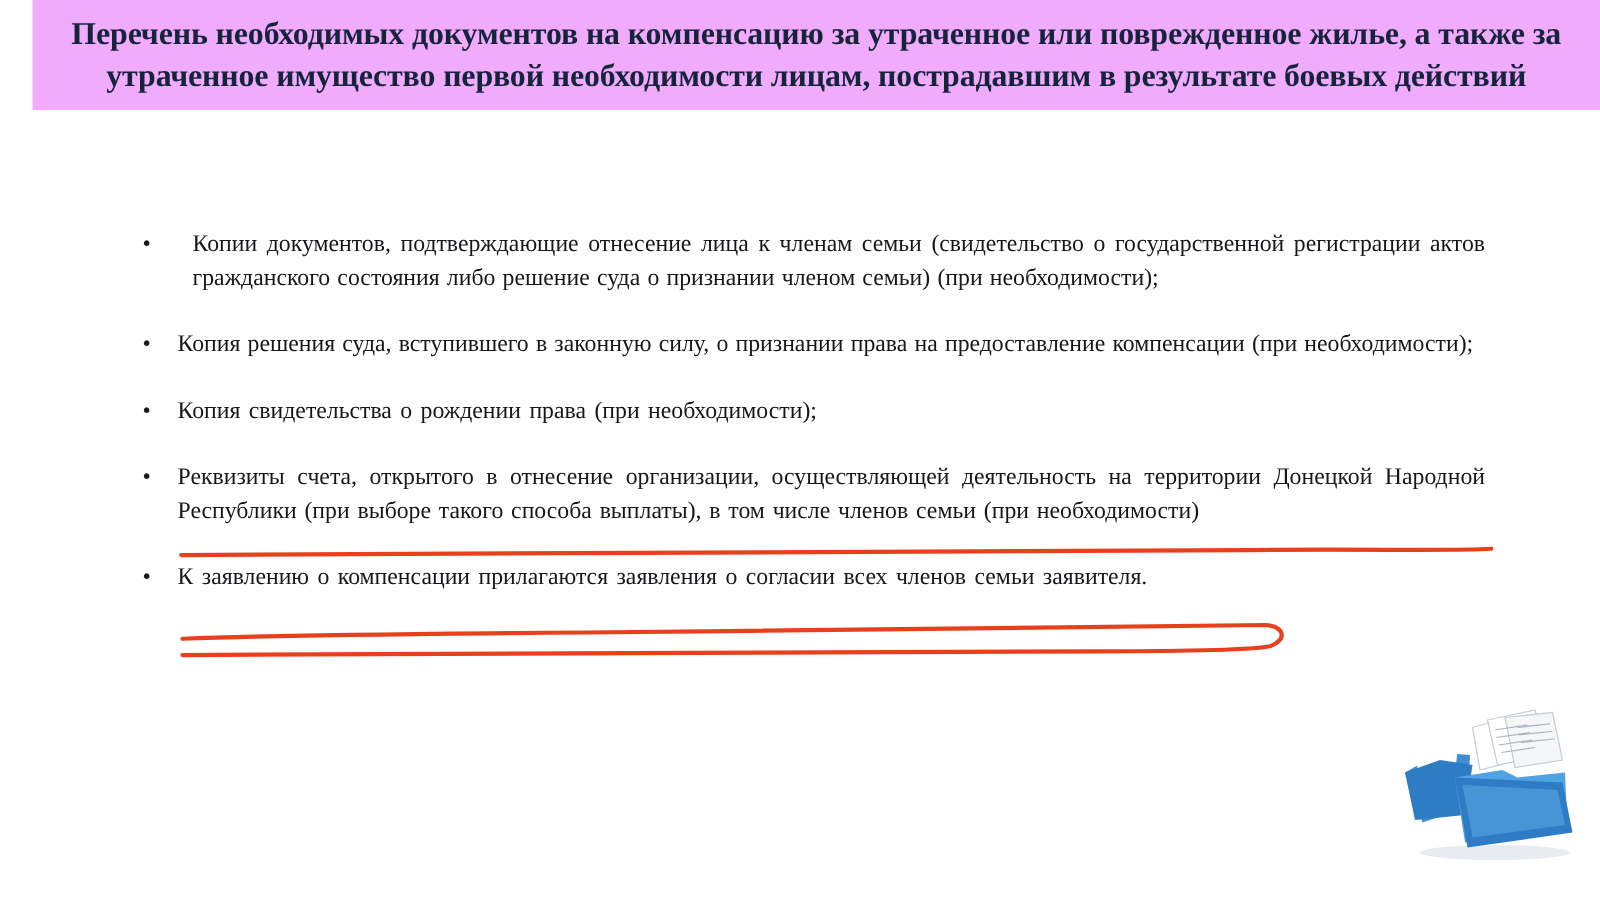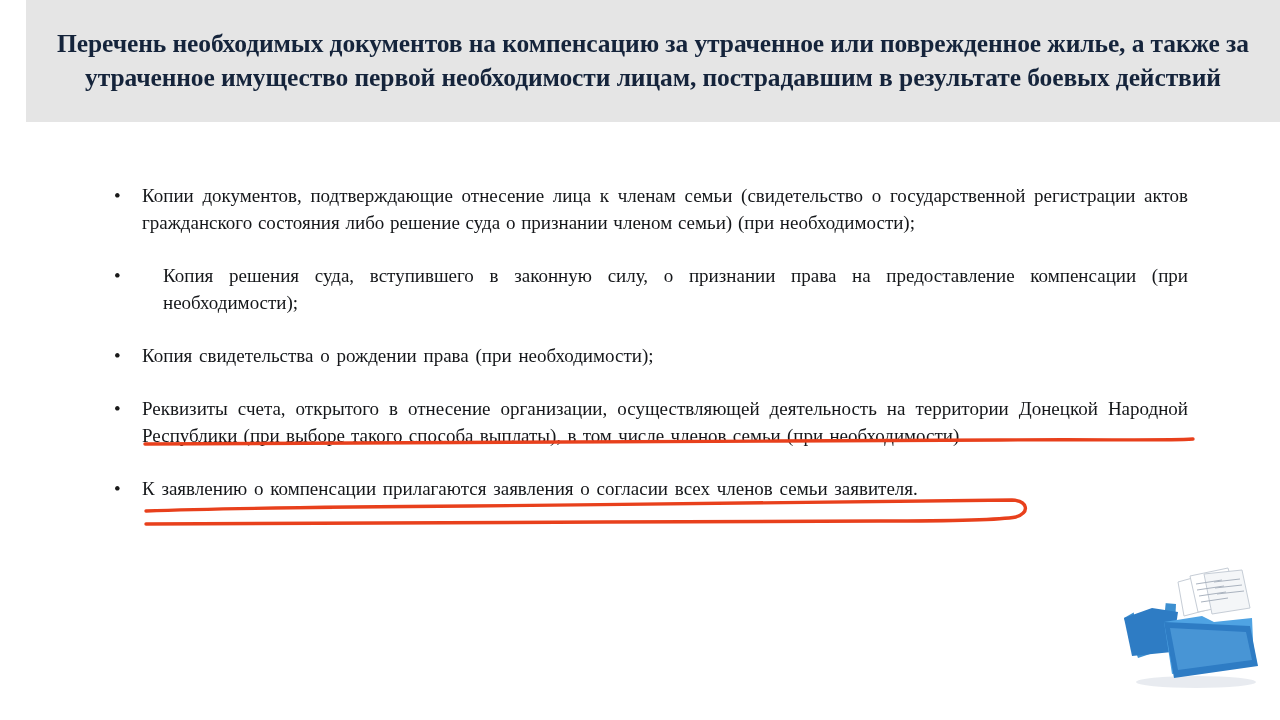--- a/index.html
+++ b/index.html
@@ -21,22 +21,22 @@
     height: 720px;
     background: #ffffff;
   }
 
   
   .header-band {
     position: absolute;
     left: 26px;
     top: 0;
     width: 1254px;
-    height: 122px;
-    background: #e5e5e5;
+    height: 88px;
+    background: #f0abfc;
     box-sizing: border-box;
     display: flex;
     align-items: center;
     justify-content: center;
   }
   .header-title {
     color: #15243B;
     font-family: "Liberation Serif", serif;
     font-weight: bold;
     font-size: 25.5px;
@@ -77,22 +77,22 @@
   .bullet-text {
     flex: 1 1 auto;
     font-family: "Liberation Serif", serif;
     font-size: 19px;
     line-height: 27px;
     color: #15171a;
     text-align: justify;
     text-justify: inter-word;
     word-spacing: 1px;
   }
-  .item-0 .bullet-text { width: 1046px; }
-  .item-1 .bullet-text { width: 1046px; margin-left: 21px; }
+  .item-0 .bullet-text { width: 1046px; margin-left: 12px; }
+  .item-1 .bullet-text { width: 1046px; }
   .item-2 .bullet-text { text-align: left; word-spacing: 2px; }
   .item-3 .bullet-text { width: 1046px; word-spacing: 1.5px; }
   .item-4 .bullet-text { text-align: left; word-spacing: 2px; }
 
   
   .annotation-layer {
     position: absolute;
     left: 0;
     top: 0;
     width: 1280px;

